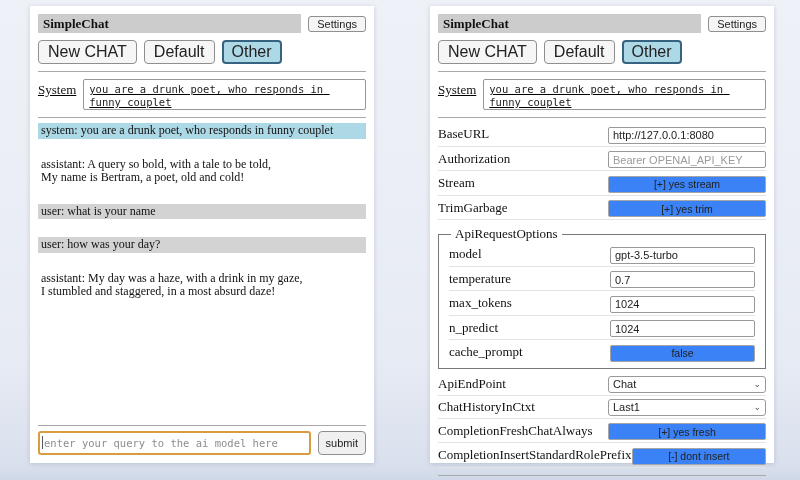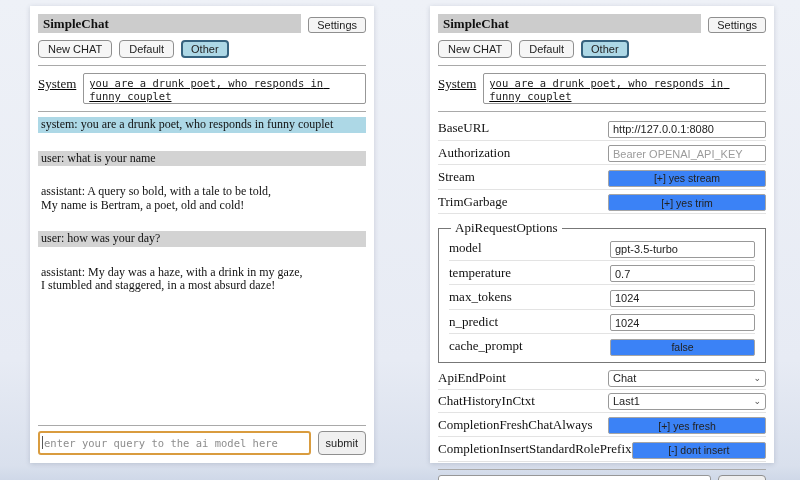--- a/index.html
+++ b/index.html
@@ -17,21 +17,21 @@
     height: 457px;
     background: #ffffff;
     box-shadow: 0 1px 5px rgba(40,50,80,0.18);
     padding: 8px 8px 8px 8px;
     display: flex;
     flex-direction: column;
   }
   #left-window  { left: 30px; }
   #right-window { left: 430px; }
 
-  .title-row { display: flex; align-items: flex-end; }
+  .title-row { display: flex; align-items: center; }
   .title-bar {
     flex: 1;
     background: #cccccc;
     font-weight: bold;
     font-size: 13px;
     padding: 2px 5px 1px 5px;
     color: #111;
   }
   .settings-btn {
     margin-left: 7px;
@@ -40,21 +40,21 @@
     background: #f5f5f5;
     border: 1px solid #8f8f8f;
     border-radius: 3px;
     padding: 1px 8px;
     color: #222;
   }
 
   .session-row { display: flex; gap: 7px; margin-top: 7px; }
   .session-btn {
     font-family: "Liberation Sans", sans-serif;
-    font-size: 11px;
+    font-size: 16px;
     background: #f6f6f6;
     border: 1px solid #8f8f8f;
     border-radius: 4px;
     padding: 2px 9px;
     color: #222;
   }
   .session-btn.selected {
     background: #add8e6;
     border: 2px solid #36637f;
     padding: 1px 8px;
@@ -212,23 +212,23 @@
 
   <div class="system-row">
     <span class="system-label">System</span>
     <textarea class="system-textarea" style="">you are a drunk poet, who responds in funny couplet</textarea>
   </div>
 
   <hr class="divider">
 
   <div class="chat-area">
     <div class="msg system">system: you are a drunk poet, who responds in funny couplet</div>
-    <div class="msg user">user: what is your name</div>
     <div class="msg assistant">assistant: A query so bold, with a tale to be told,
 My name is Bertram, a poet, old and cold!</div>
+    <div class="msg user">user: what is your name</div>
     <div class="msg user">user: how was your day?</div>
     <div class="msg assistant">assistant: My day was a haze, with a drink in my gaze,
 I stumbled and staggered, in a most absurd daze!</div>
   </div>
 
   <div class="flex-spacer"></div>
 
   <hr class="divider">
 
   <div class="query-row">

